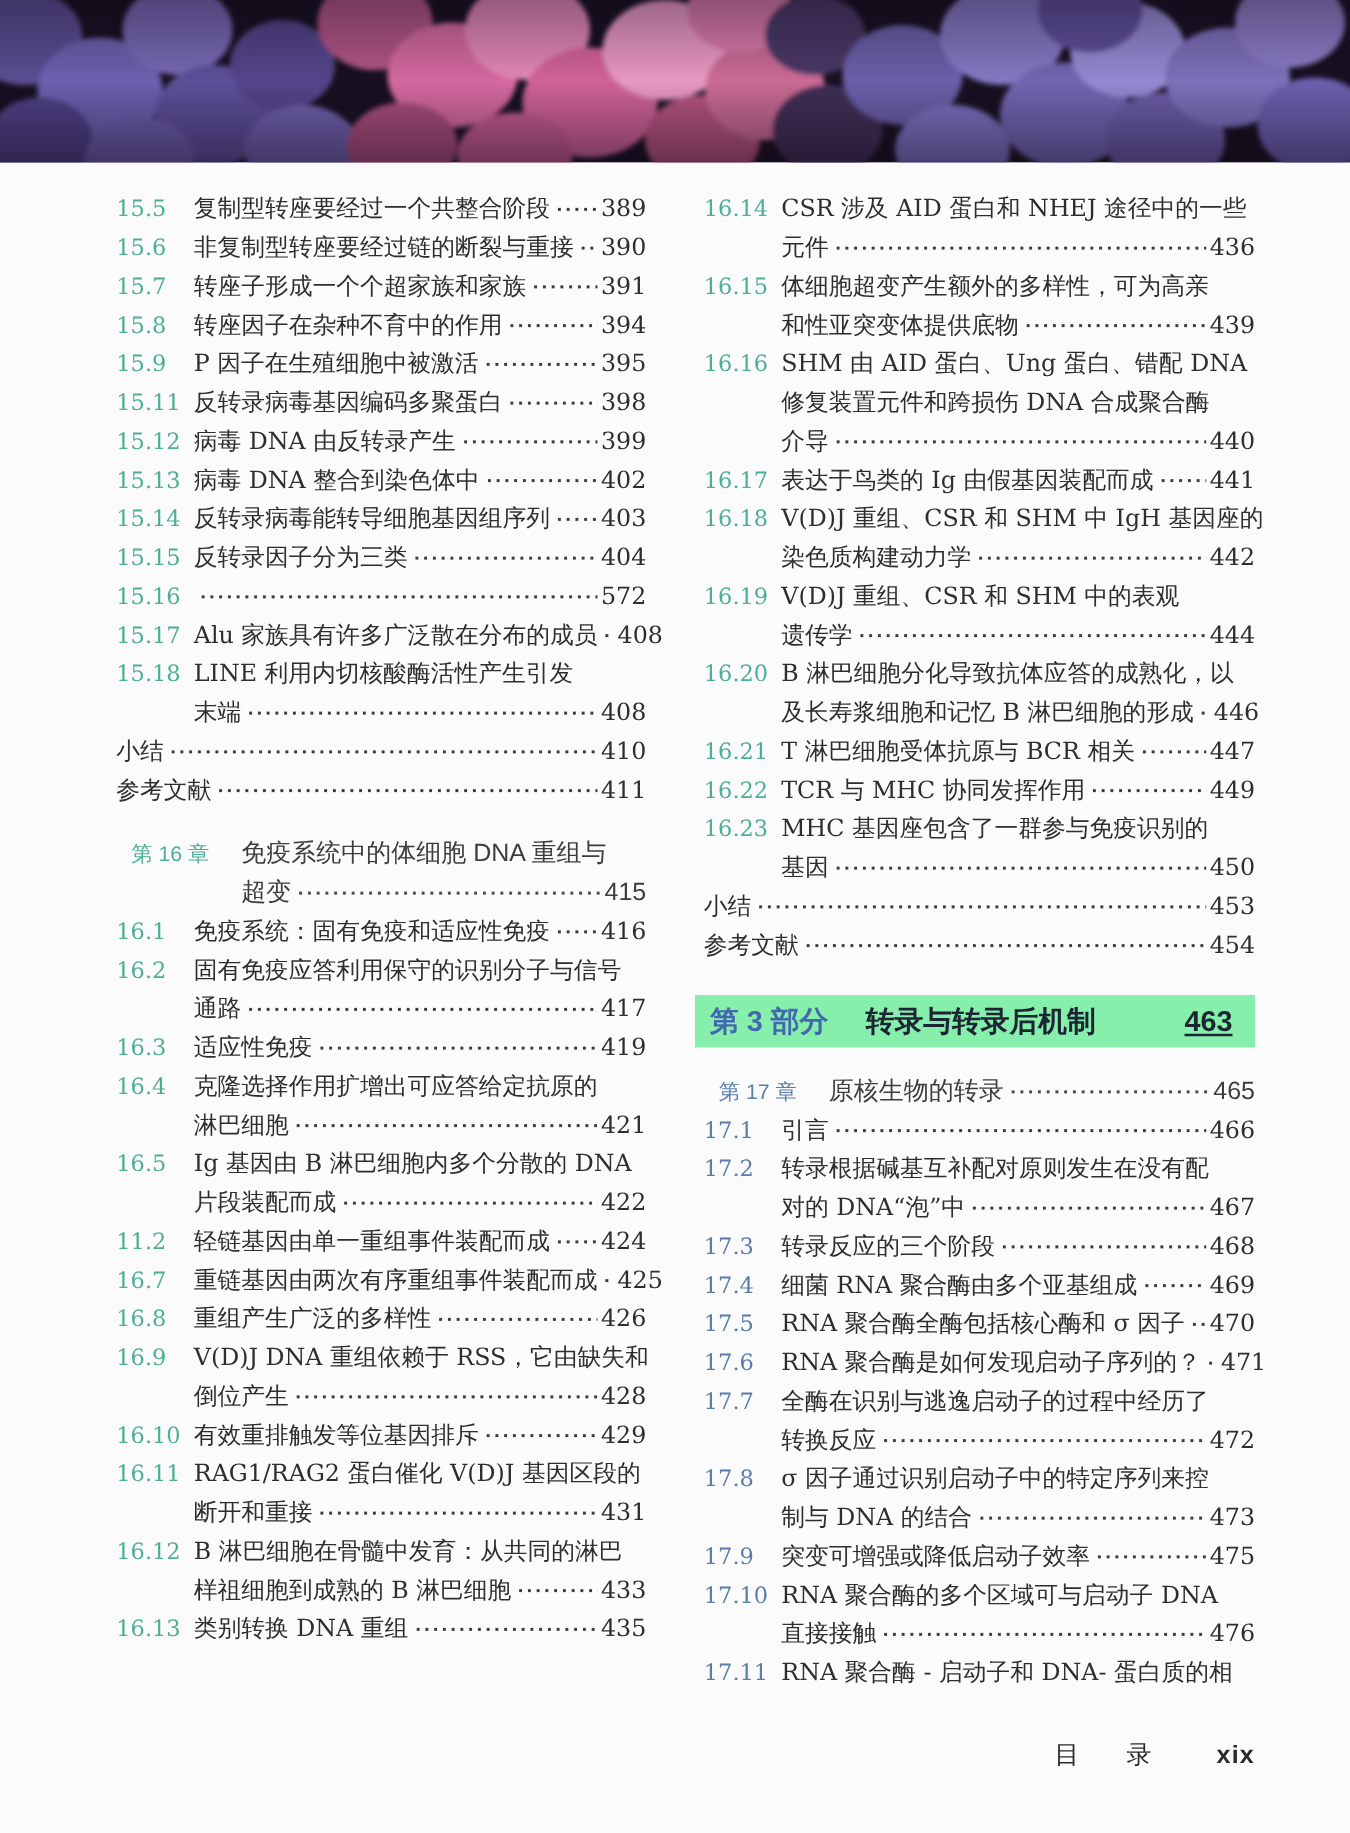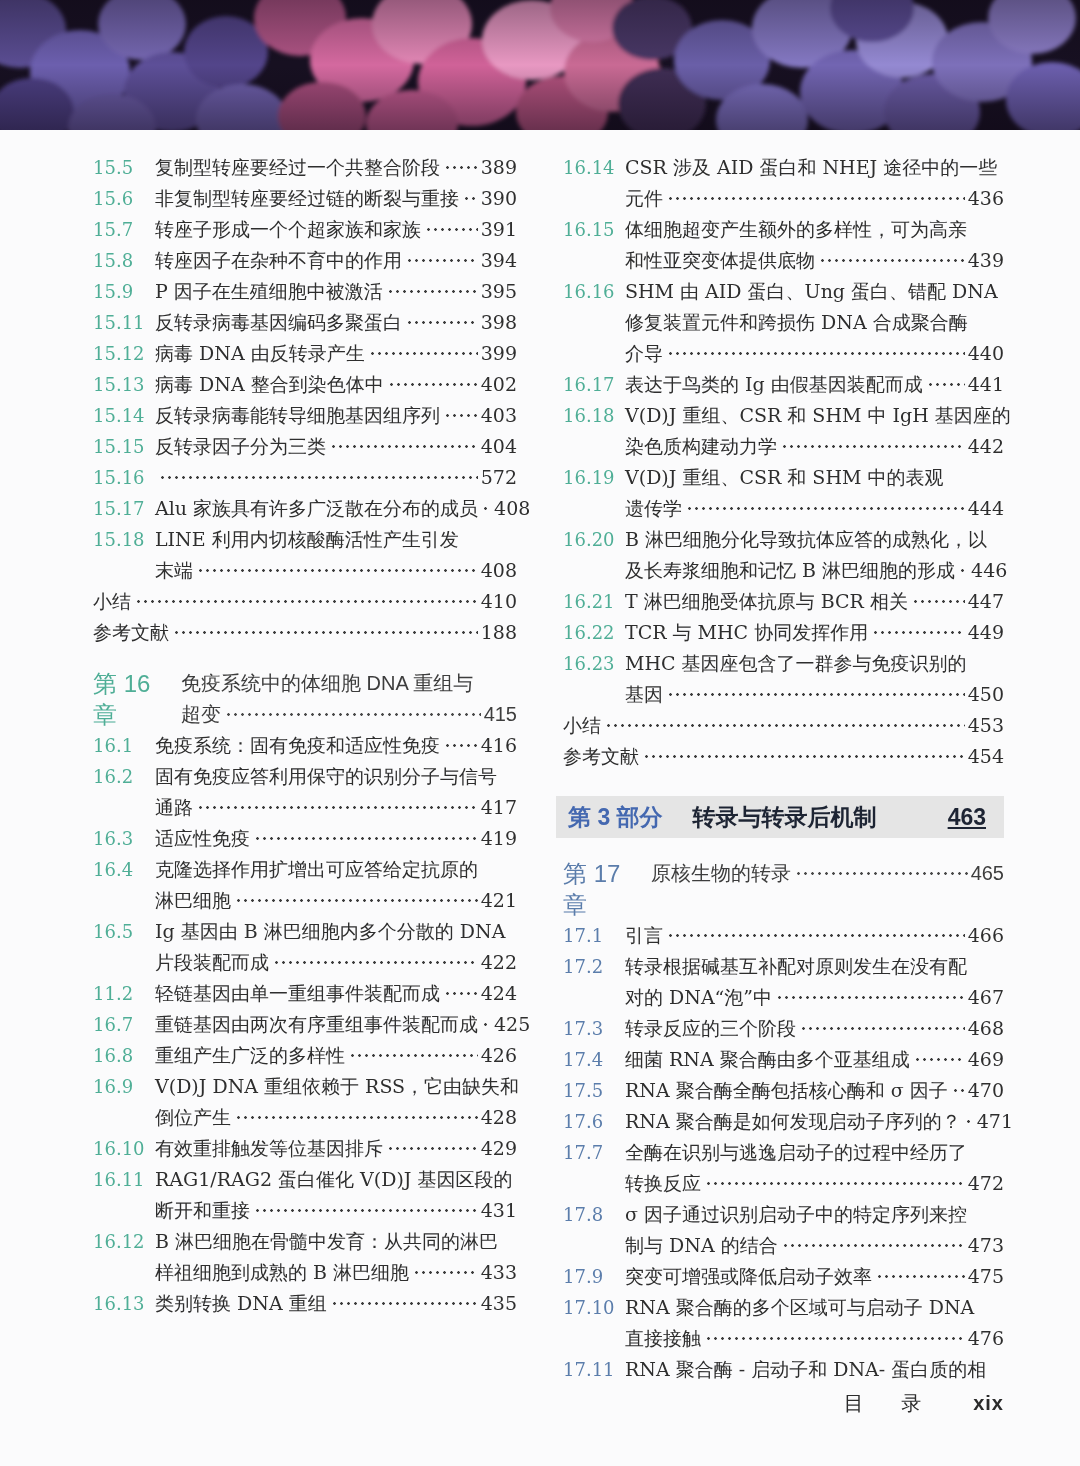--- a/index.html
+++ b/index.html
@@ -28,27 +28,27 @@
     flex:1 1 auto; min-width:10px; margin:0 3px;
     align-self:stretch;
     background-image:radial-gradient(circle, #3c3c3c 1.2px, rgba(0,0,0,0) 1.5px);
     background-size:7px 31px;
     background-repeat:repeat-x;
     background-position:1px 64%;
   }
   .page { text-align:right; white-space:nowrap; }
 
   .chapter { font-family:"Liberation Sans", sans-serif; font-size:20px; color:#3d3d3d; margin-top:20px; }
-  .chapter .num { width:88px; font-size:24px; }
+  .chapter .num { width:88px; font-size:17px;margin-left:12px; }
   .chapter .leader { background-image:radial-gradient(circle, #4a4a4a 1.2px, rgba(0,0,0,0) 1.5px); }
   .chapter .page { color:#3d3d3d; }
 
   .part {
     font-family:"Liberation Sans", sans-serif;
-    background:#e5e5e5;
+    background:#86efac;
     align-items:center;
     height:42px;
     line-height:42px;
     font-weight:bold;
     font-size:23px;
     padding:0 18px 0 12px;
     margin:24px 0 14px -7px;
   }
   .part .pnum { color:#4468b0; margin-right:30px; white-space:nowrap; }
   .part .ptitle { color:#1d2433; flex:1 1 auto; white-space:nowrap; }
@@ -252,21 +252,21 @@
           <span class="leader"></span>
           <span class="page">410</span>
         </div>
       </div>
     </div>
     <div class="entry plain">
       <div class="body">
         <div class="line">
           <span class="text">参考文献</span>
           <span class="leader"></span>
-          <span class="page">188</span>
+          <span class="page">411</span>
         </div>
       </div>
     </div>
     <div class="entry chapter">
       <span class="num teal">第 16 章</span>
       <div class="body">
         <div class="line">
           <span class="text">免疫系统中的体细胞 DNA 重组与</span>
         </div>
         <div class="line">

